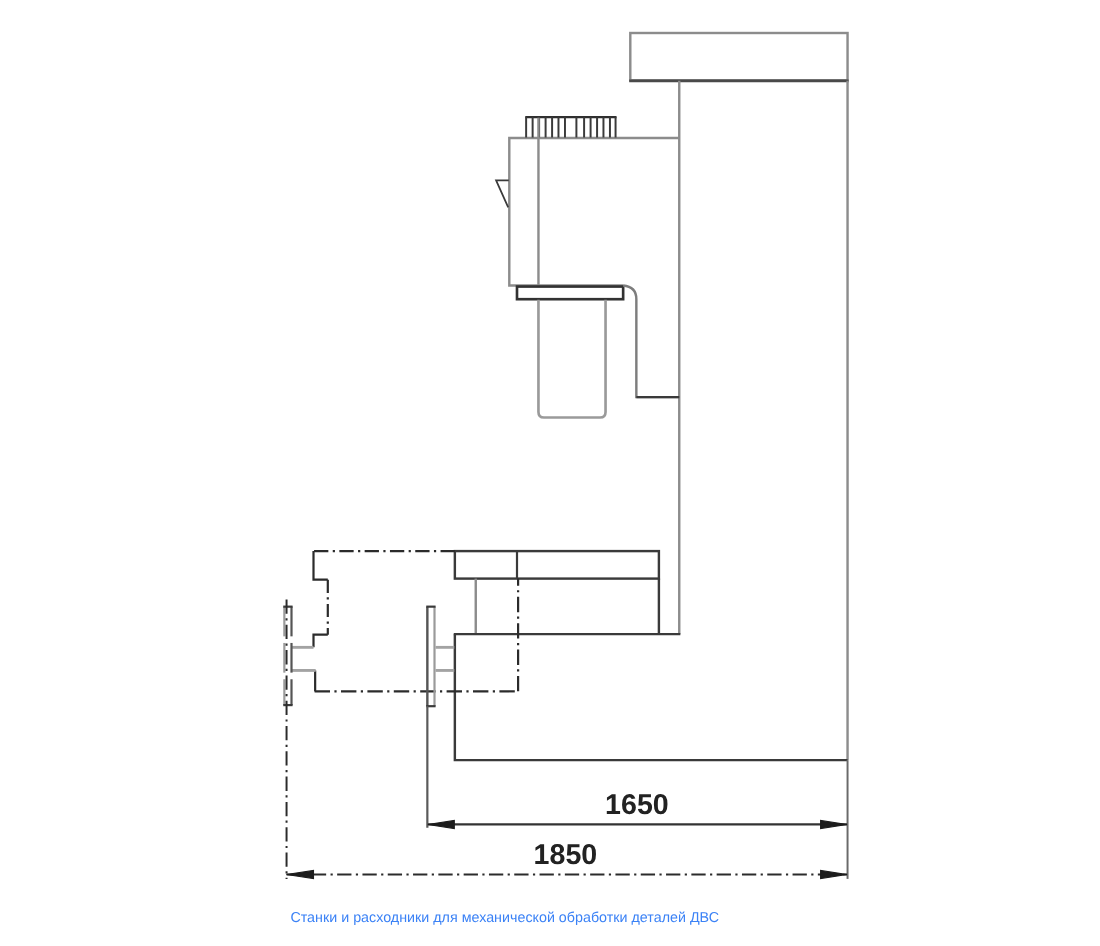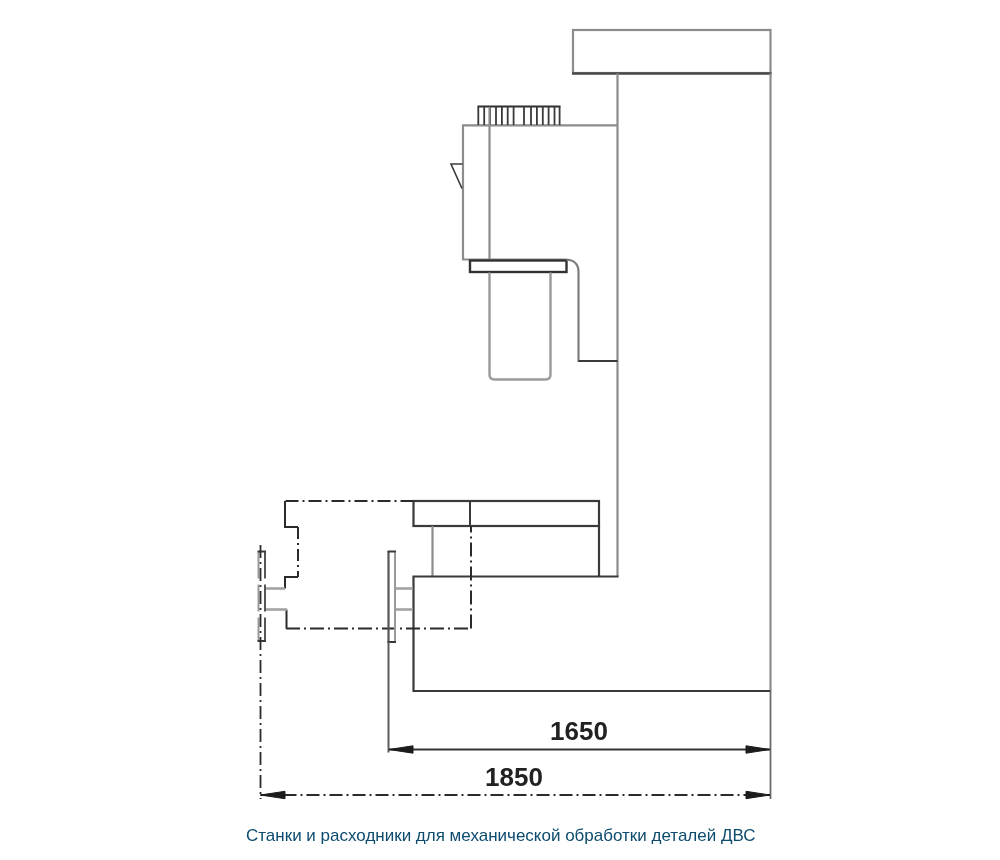--- a/index.html
+++ b/index.html
@@ -1,19 +1,19 @@
 <!DOCTYPE html>
 <html><head>
 <meta charset="utf-8">
 <style>
   html,body{margin:0;padding:0;background:#ffffff;}
   .page{position:relative;width:1000px;height:860px;background:#ffffff;overflow:hidden;
         font-family:"Liberation Sans", sans-serif;text-decoration:underline;}
   svg{position:absolute;left:0;top:0;filter:blur(0.42px);}
-  .caption{position:absolute;left:246px;top:825.5px;filter:blur(0.35px);font-size:17px;color:#0c4a6e;
+  .caption{position:absolute;left:264px;top:825.5px;filter:blur(0.35px);font-size:13px;color:#3b82f6;
            letter-spacing:0px;white-space:nowrap;}
 </style>
 </head>
 <body>
 <div class="page">
 <svg width="1000" height="860" viewBox="0 0 1000 860" fill="none">
 
   <rect x="573" y="30" width="197.5" height="43" stroke="#8c8c8c" stroke-width="2.2"></rect>
 
   <line x1="572" y1="73.5" x2="771.5" y2="73.5" stroke="#4a4a4a" stroke-width="2.4"></line>

